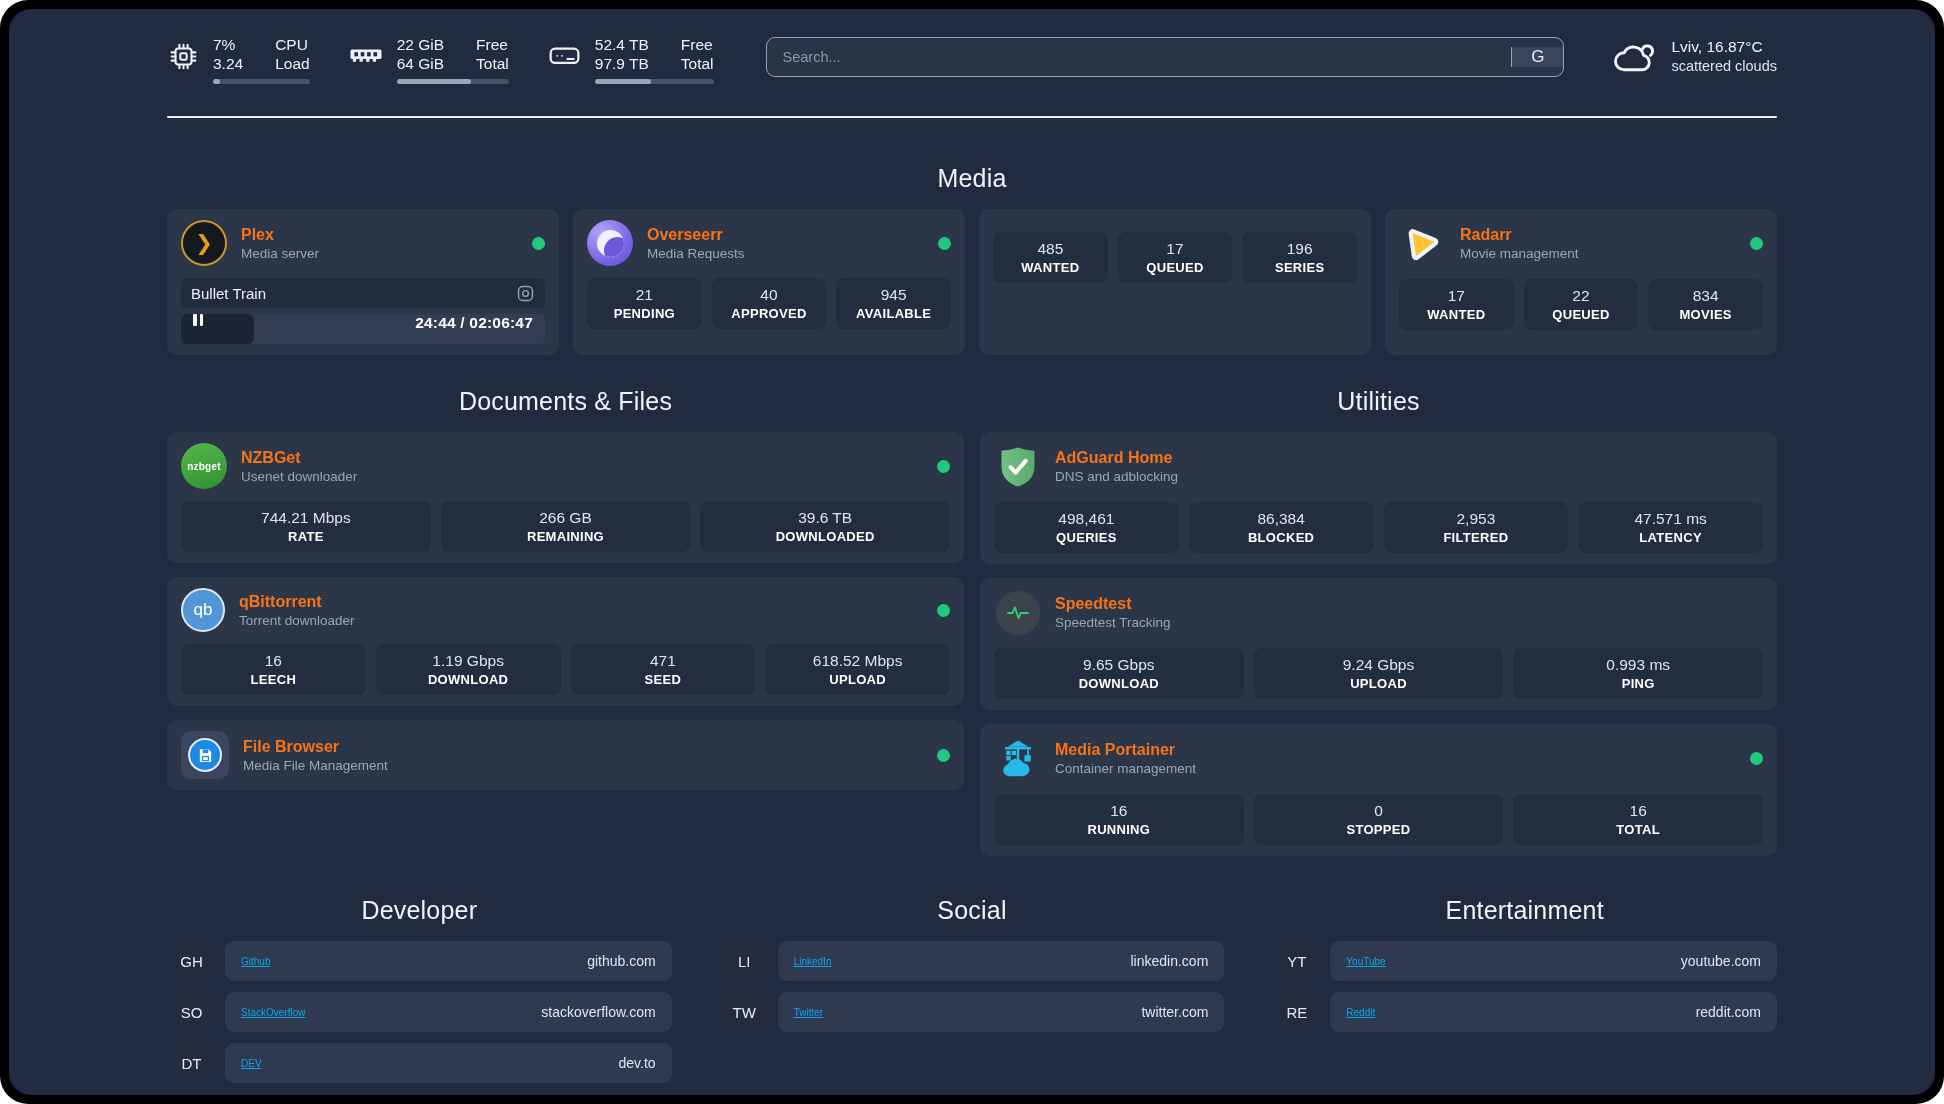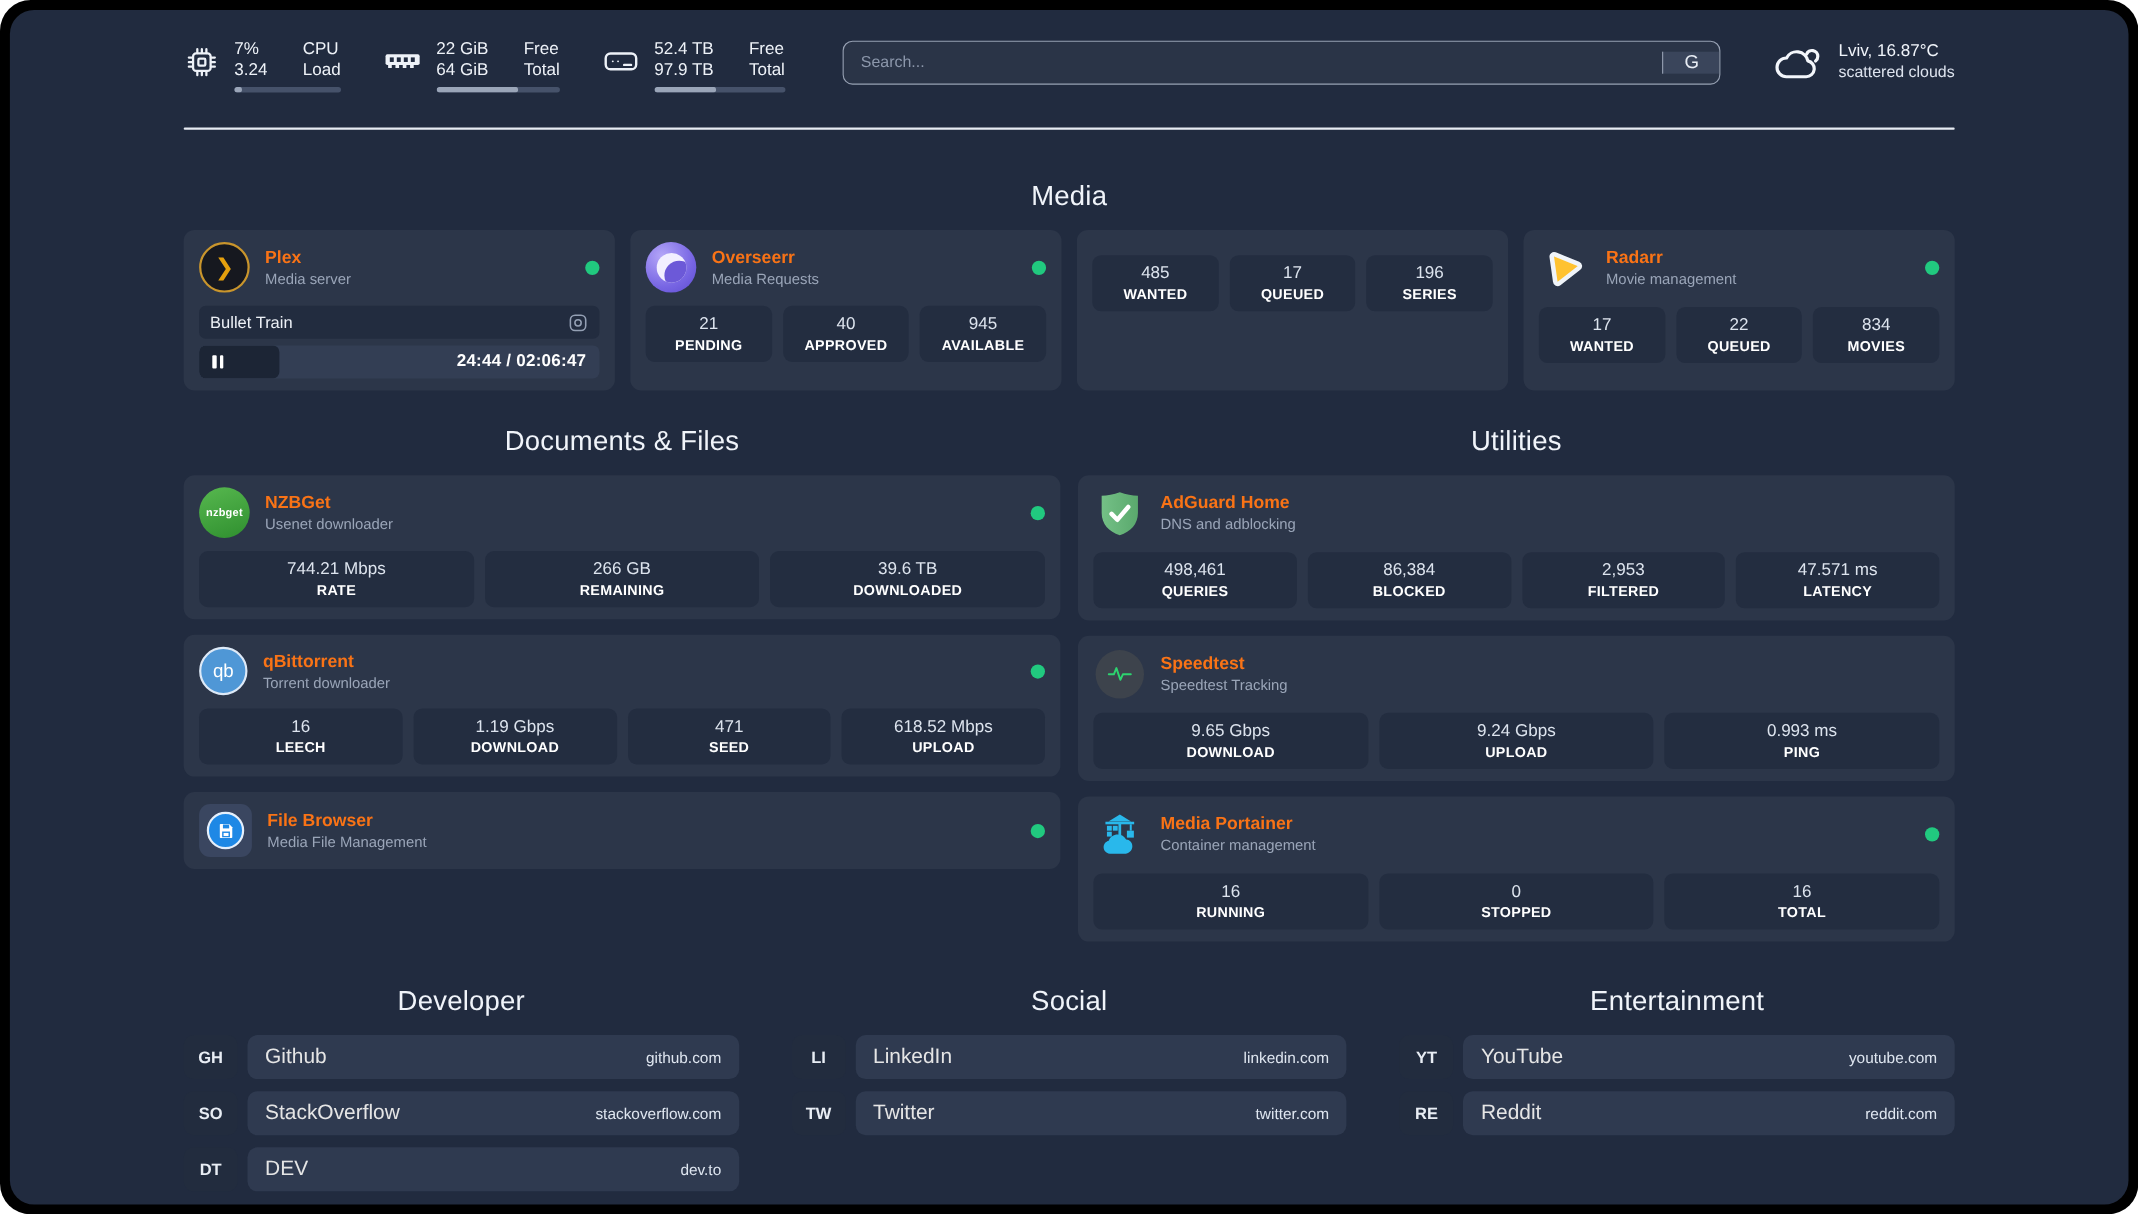--- a/index.html
+++ b/index.html
@@ -44,21 +44,21 @@
   .cols3 { grid-template-columns:repeat(3,1fr); }
   .cols4 { grid-template-columns:repeat(4,1fr); }
   .stat { background:#232d40; border-radius:8px; text-align:center; padding:7px 4px; }
   .stat .sv { font-size:15.5px; color:#dde4ee; line-height:19px; }
   .stat .sl { font-size:13px; font-weight:700; color:#fff; line-height:17px; margin-top:1px; letter-spacing:.3px; }
 
   
   .player { margin-top:12px; }
   .player-title { display:flex; align-items:center; background:#222c3f; padding:5px 10px; border-radius:6px; font-size:15px; color:#edf1f7; height:30px; }
   .player-title svg { margin-left:auto; }
-  .player-progress { margin-top:6px; position:relative; height:30px; background:#333e54; border-radius:6px; display:flex; align-items:center; overflow:hidden; }
+  .player-progress { margin-top:6px; position:relative; height:30px; background:#333e54; border-radius:6px; display:flex; overflow:hidden; }
   .elapsed { position:absolute; left:0; top:0; bottom:0; background:#1c2535; border-radius:6px; }
   .pause { position:relative; display:flex; gap:3px; margin-left:12px; cursor:pointer; }
   .pause i { width:3.5px; height:12px; background:#fff; border-radius:1px; }
   .ptime { position:relative; margin-left:auto; padding-right:12px; color:#fff; font-weight:700; font-size:15.5px; letter-spacing:.2px; }
 
   
   .two-col { display:grid; grid-template-columns:1fr 1fr; gap:16px; margin-top:32px; }
   .two-col h2 { margin:0 0 16px; }
   .col .card { margin-bottom:14px; }
   .col .card:last-child { margin-bottom:0; }
@@ -75,23 +75,23 @@
   .qb-c { width:44px; height:44px; background:#4f97d6; border:2.5px solid #dde9f7; }
   .qb-c span { color:#fff; font-size:17px; font-weight:500; }
   .fb-tile { width:48px; height:48px; border-radius:10px; background:#3a4660; display:flex; align-items:center; justify-content:center; }
   .fb-c { width:34px; height:34px; background:#1e88e5; border:2px solid #e5effb; }
   .st-c { width:44px; height:44px; background:#3d434c; }
 
   
   .bookmarks { display:grid; grid-template-columns:1fr 1fr 1fr; gap:48px; margin-top:40px; }
   .bookmarks h2 { margin:0 0 16px; }
   .bm-row { display:flex; gap:9px; margin-bottom:11px; cursor:pointer; }
-  .bm-abbr { width:49px; height:40px; background:#222c3e; border-radius:9px; display:flex; align-items:center; justify-content:center; color:#e8edf4; font-size:15px; font-weight:700; flex:none; }
+  .bm-abbr { width:49px; height:40px; background:#222c3e; border-radius:9px; display:flex; align-items:center; justify-content:center; color:#e8edf4; font-size:15px; font-weight:400; flex:none; }
   .bm-bar { flex:1; height:40px; background:#2f3a50; border-radius:9px; display:flex; align-items:center; padding:0 16px; min-width:0; }
-  .bm-name { font-size:19px; color:#e5e5e5; }
+  .bm-name { font-size:10px; color:#0ea5e9;text-decoration:underline; }
   .bm-url { margin-left:auto; font-size:14px; color:#dfe6f0; }
 </style>
 </head>
 <body>
 
 <div class="frame">
 <div class="dashboard">
 
   <div class="topbar">
 

